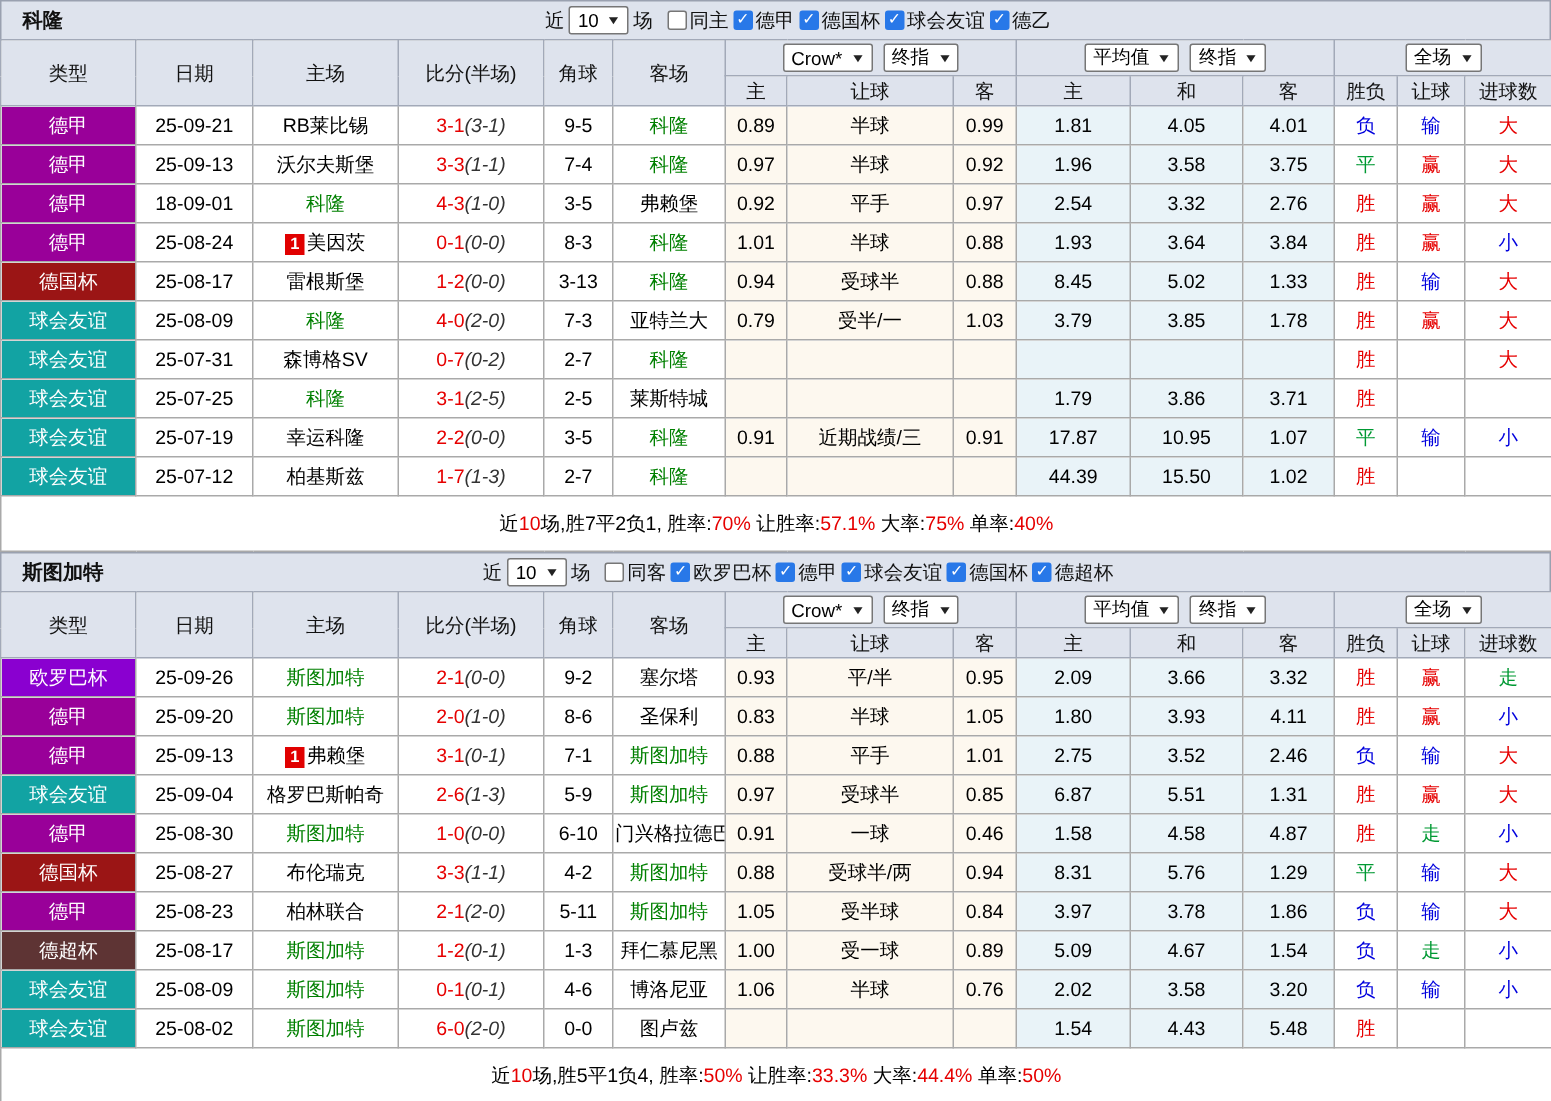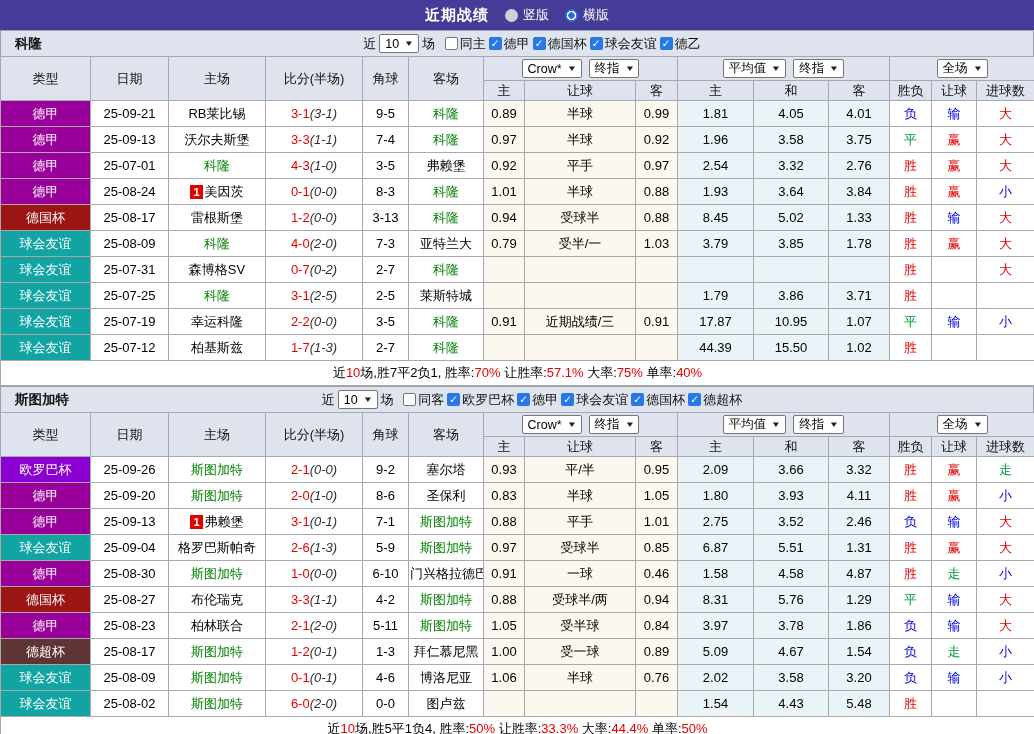--- a/index.html
+++ b/index.html
@@ -36,38 +36,27 @@
   .sel-cell { vertical-align:middle; }
   .sel-wrap { display:flex; justify-content:center; align-items:center; gap:7px; }
   .grid td { height:26px; color:#000; }
   td.type { color:#fff; }
   .ft { color:#e60000; }
   .ht { color:#333;font-style:italic; }
   .hl { color:#008000; }
   .odd-bg { background:#fdf8ef; }
   .avg-bg { background:#e9f3f8; }
   .badge { display:inline-block; background:#e10000; color:#fff; font-size:11px; font-weight:bold; line-height:14px; padding:0 3px; margin-right:2px; }
-  tr.sum td { height:25px;text-align:center; }
+  tr.sum td { height:37px;text-align:center; }
   .sum .red { color:#e60000; }
 </style>
 </head>
 <body>
 
 <div class="page">
-  <div class="topbar">
-    <span class="title">近期战绩</span>
-    <label class="radio-opt">
-      <span class="radio"></span>
-      <span>竖版</span>
-    </label>
-    <label class="radio-opt">
-      <span class="radio sel"></span>
-      <span>横版</span>
-    </label>
-  </div>
   <div id="tables">
   <div class="team-table">
     <div class="band">
       <span class="team">科隆</span>
       <span class="filters">
         <span>近</span>
         <span class="select">
               <span>10</span>
               <span class="arr">▼</span>
             </span>
@@ -193,21 +182,21 @@
       <td class="odd-bg">0.92</td>
       <td class="avg-bg">1.96</td>
       <td class="avg-bg">3.58</td>
       <td class="avg-bg">3.75</td>
       <td><span style="color:#009933">平</span></td>
       <td><span style="color:#e60000">赢</span></td>
       <td><span style="color:#e60000">大</span></td>
     </tr>
     <tr>
       <td class="type" style="background:#990099">德甲</td>
-      <td>25-07-01</td>
+      <td>18-09-01</td>
       <td><span class="hl">科隆</span></td>
       <td><span class="ft">4-3</span><span class="ht">(1-0)</span></td>
       <td>3-5</td>
       <td><span class="">弗赖堡</span></td>
       <td class="odd-bg">0.92</td>
       <td class="odd-bg">平手</td>
       <td class="odd-bg">0.97</td>
       <td class="avg-bg">2.54</td>
       <td class="avg-bg">3.32</td>
       <td class="avg-bg">2.76</td>

